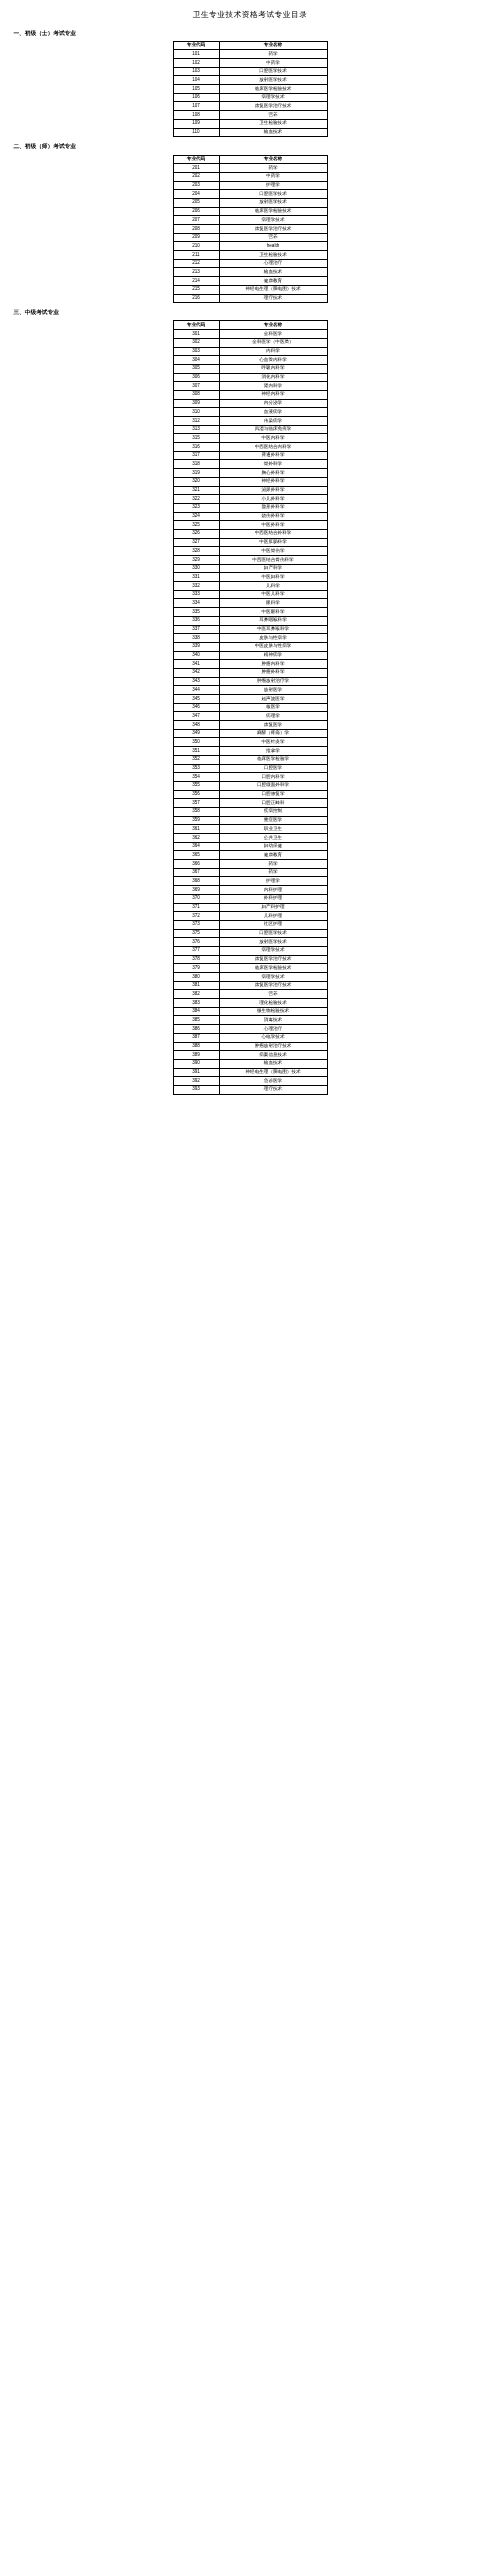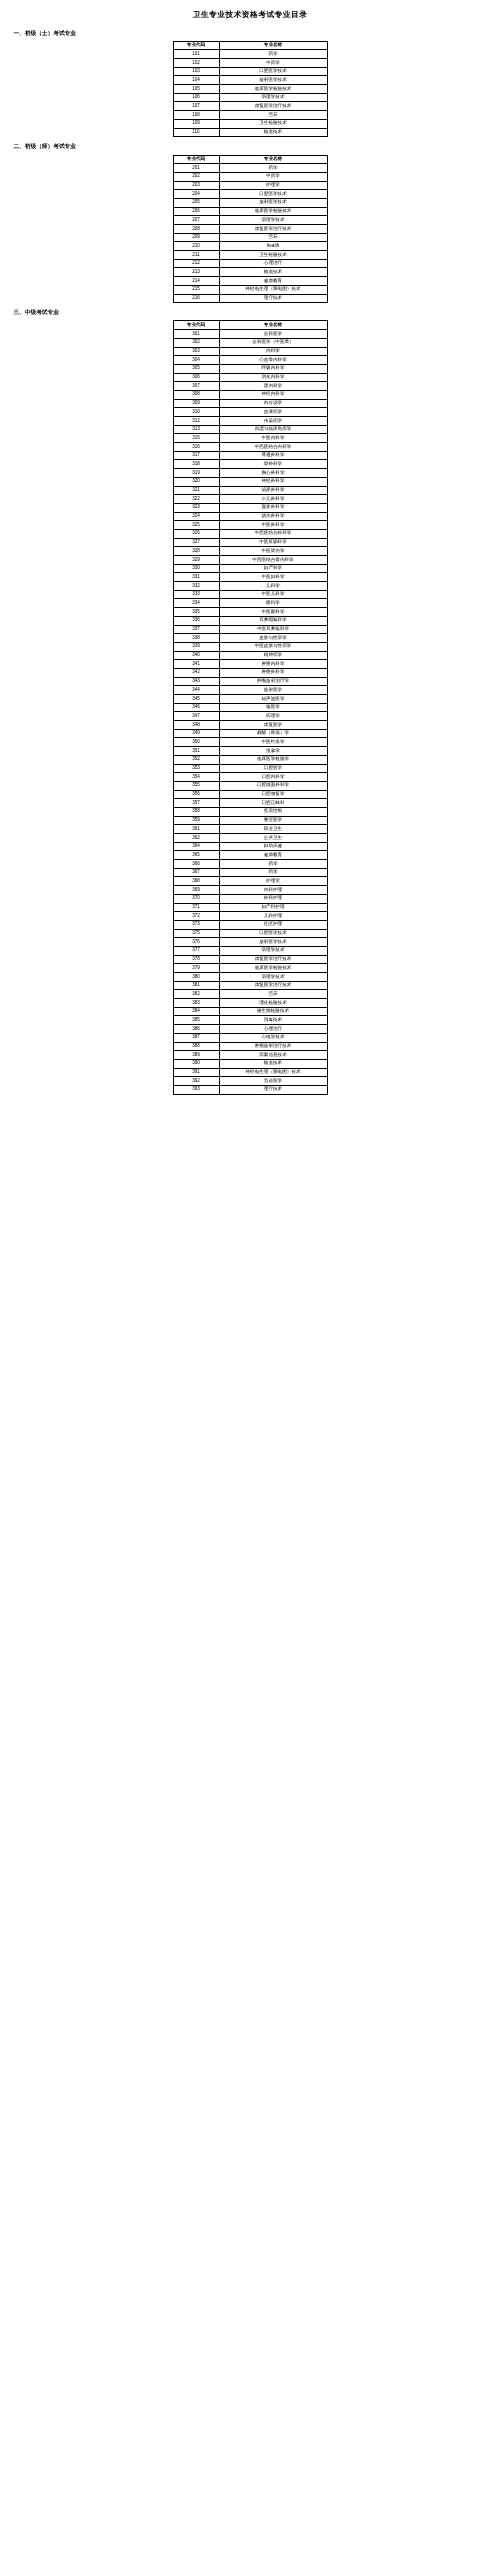--- a/index.html
+++ b/index.html
@@ -13,21 +13,21 @@
     color: #000000;
   }
   .page {
     width: 500px;
     box-sizing: border-box;
     padding: 7.2px 0 20.6px 0;
   }
   .doc-title {
     text-align: center;
     font-size: 7.7px;
-    font-weight: bold;
+    font-weight: normal;
     letter-spacing: 0.5px;
     margin: 3.1px 0 9.3px 0;
     font-family: "Liberation Sans", "DejaVu Sans", sans-serif;
   }
   .section {
     margin: 0 0 6.2px 0;
   }
   .section-title {
     font-size: 5.7px;
     font-weight: bold;

